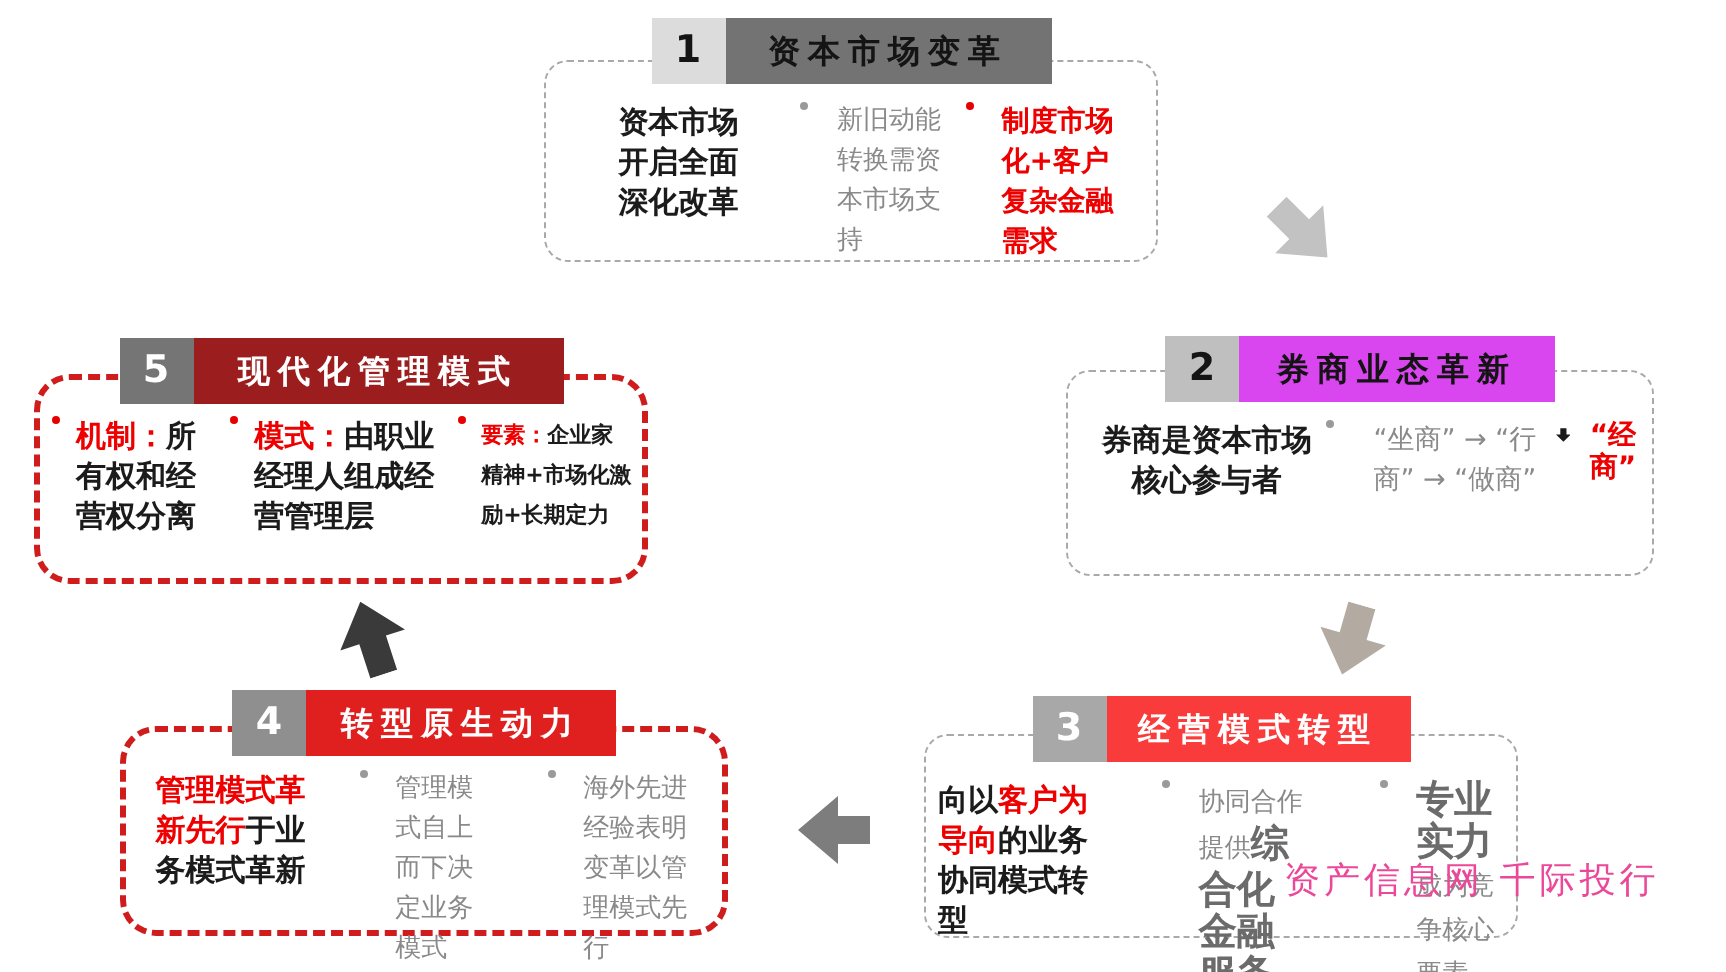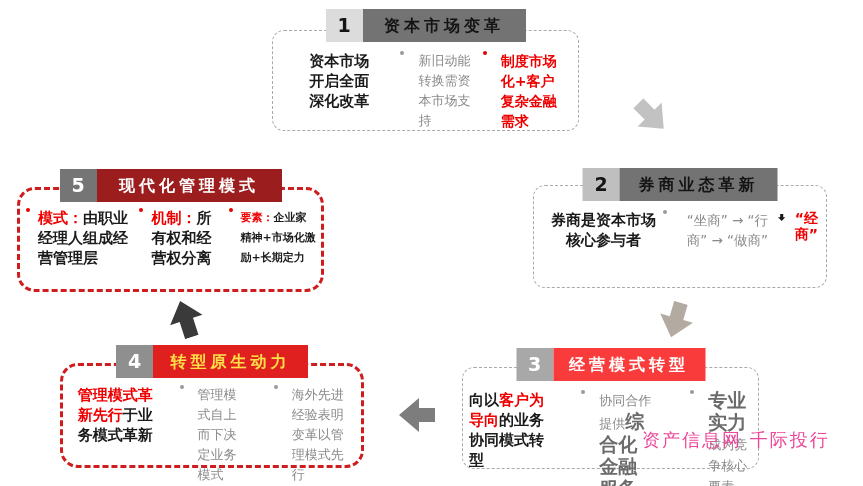--- a/index.html
+++ b/index.html
@@ -11,25 +11,25 @@
   .card.grayline{border:1px dashed #a9a9a9;border-radius:12px;}
   .card.redline{border:3px dashed #cf1d1d;border-radius:18px;}
 
   .hdr{position:absolute;left:50%;transform:translateX(-50%);display:flex;height:33px;z-index:3;}
   .num{display:block;width:37px;text-align:center;font-size:19px;font-weight:bold;line-height:33px;}
   .ttl{display:block;text-align:center;font-size:16px;font-weight:bold;line-height:33px;letter-spacing:4px;white-space:nowrap;}
 
   .b1 .num{background:#dcdcdc;color:#141414;}
   .b1 .ttl{background:#737373;color:#141414;width:163px;}
   .b2 .num{background:#bfbfbf;color:#141414;}
-  .b2 .ttl{background:#737373;color:#141414;width:158px;}
+  .b2 .ttl{background:#d946ef;color:#141414;width:158px;}
   .b3 .num{background:#a8a8a8;color:#fff;}
   .b3 .ttl{background:#f93b3b;color:#fff;width:152px;}
   .b4 .num{background:#8f8f8f;color:#fff;}
-  .b4 .ttl{background:#e01f1f;color:#fde047;width:155px;}
+  .b4 .ttl{background:#e01f1f;color:#ffffff;width:155px;}
   .b5 .num{background:#757575;color:#fff;}
   .b5 .ttl{background:#9c1d1d;color:#fff;width:185px;}
 
   .body{position:relative;z-index:2;display:flex;flex-direction:row;}
   .headline{font-size:15px;font-weight:bold;color:#1b1b1b;text-align:center;line-height:20px;}
   .row{display:flex;line-height:20px;}
   .dot{width:4px;height:4px;border-radius:50%;background:#9a9a9a;flex:0 0 auto;margin-right:14px;}
   .dot.reddot{background:#e60000;}
   .graytxt{color:#8a8a8a;font-size:13px;}
   .graybold{color:#6b6b6b;font-size:19px;font-weight:bold;}
@@ -125,25 +125,25 @@
   </section>
 
   <section class="card redline b5" style="left:17px;top:187px;width:307px;height:105px;">
     <div class="hdr" style="top:-21px;">
       <span class="num">5</span>
       <span class="ttl">现代化管理模式</span>
     </div>
     <div class="body" style="padding:18px 4px 0 6px;gap:11px;">
       <div class="row">
         <span class="dot reddot" style="margin-right:8px;"></span>
-        <span style="font-size:15px;"><span class="redtxt">模式：</span><span class="blacktxt">由职业经理人组成经营管理层</span></span>
+        <span style="font-size:15px;"><span class="redtxt">机制：</span><span class="blacktxt">所有权和经营权分离</span></span>
       </div>
       <div class="row">
         <span class="dot reddot" style="margin-right:8px;"></span>
-        <span style="font-size:15px;"><span class="redtxt">机制：</span><span class="blacktxt">所有权和经营权分离</span></span>
+        <span style="font-size:15px;"><span class="redtxt">模式：</span><span class="blacktxt">由职业经理人组成经营管理层</span></span>
       </div>
       <div class="row">
         <span class="dot reddot" style="margin-right:8px;"></span>
         <span style="font-size:11px;"><span class="redtxt">要素：</span><span class="blacktxt">企业家精神+市场化激励+长期定力</span></span>
       </div>
     </div>
   </section>
 
   <svg class="flow-arrow" style="left:634px;top:98px;transform:rotate(-45deg);" width="34" height="36" viewBox="0 0 34 36">
     <polygon points="10,0 24,0 24,16 34,16 17,36 0,16 10,16" fill="#c2c2c2"></polygon>

